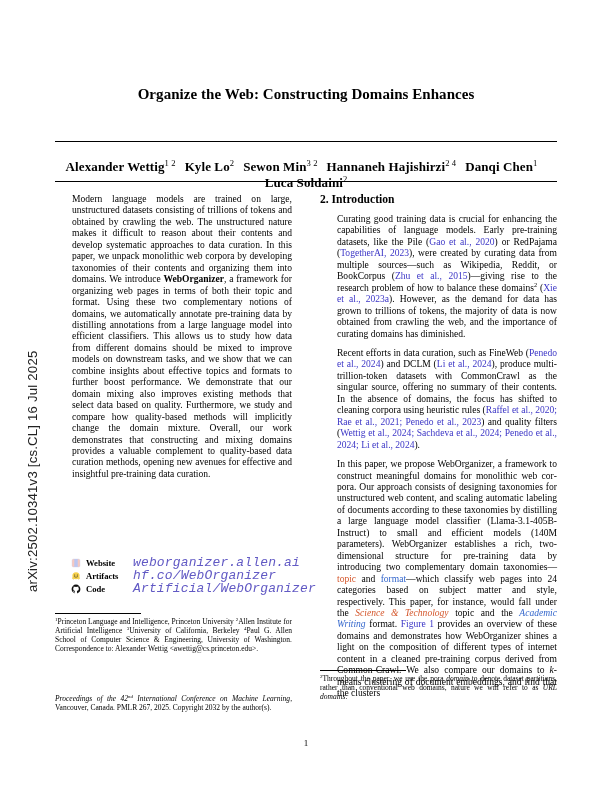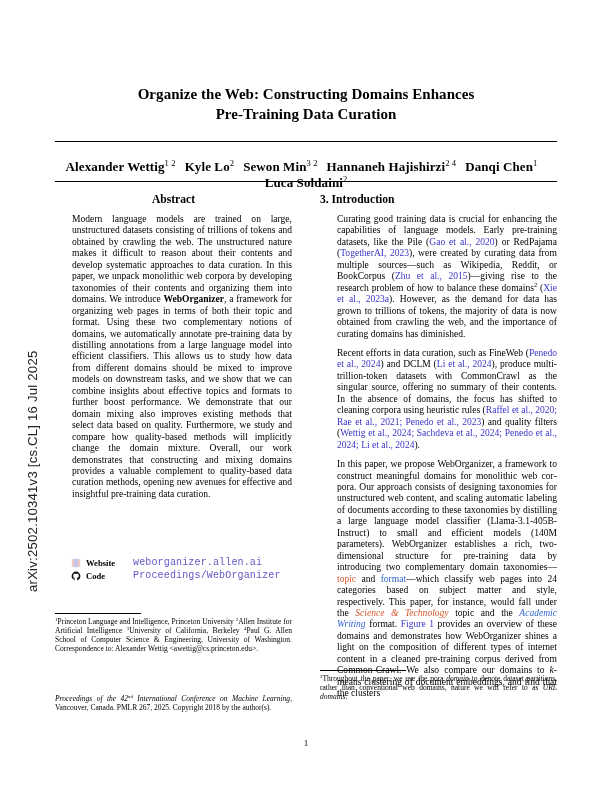--- a/index.html
+++ b/index.html
@@ -154,23 +154,24 @@
   }
   #links .lbl {
     font-weight: bold;
     font-size: 8.6px;
     width: 47px;
     flex: 0 0 47px;
     font-family: "Liberation Serif", "DejaVu Serif", serif;
   }
   #links .url {
     font-family: "Liberation Mono", "DejaVu Sans Mono", monospace;
-    font-size: 10px;
+    font-size: 13px;
     color: #6159c4;
     letter-spacing: 0.15px;
+    font-style: italic;
   }
 
   
   .fn-rule {
     position: absolute;
     width: 86px;
     height: 0.8px;
     background: #000;
   }
   #fn-rule-left  { left: 0px;   top: 613px; }
@@ -211,69 +212,81 @@
 <body>
 
 <div id="arxiv-stamp">
   <div class="vtext">arXiv:2502.10341v3  [cs.CL]  16 Jul 2025</div>
 </div>
 
 <div id="page">
 
   <div id="title-block">
     <div class="ttl">Organize the Web: Constructing Domains Enhances</div>
-    <div class="ttl">Pre-Training Data Curation</div>
   </div>
 
   <div id="rule-top"></div>
 
   <div id="authors">
     <span class="au"><span>Alexander Wettig</span><sup>1 2</sup></span><span class="sep"></span><span class="au"><span>Kyle Lo</span><sup>2</sup></span><span class="sep"></span><span class="au"><span>Sewon Min</span><sup>3 2</sup></span><span class="sep"></span><span class="au"><span>Hannaneh Hajishirzi</span><sup>2 4</sup></span><span class="sep"></span><span class="au"><span>Danqi Chen</span><sup>1</sup></span><span class="sep"></span><span class="au"><span>Luca Soldaini</span><sup>2</sup></span>
   </div>
 
   <div id="rule-bot"></div>
 
   <div class="col" id="col-left">
-    <div class="sec-head centered">Abstract</div>
     <p class="body"><span>Modern language models are trained on large, unstructured datasets consisting of trillions of to­kens and obtained by crawling the web. The unstructured nature makes it difficult to reason about their contents and develop systematic ap­proaches to data curation. In this paper, we un­pack monolithic web corpora by developing tax­onomies of their contents and organizing them into domains. We introduce </span><b class="bd">WebOrganizer</b><span>, a framework for organizing web pages in terms of both their topic and format. Using these two complementary notions of domains, we automat­ically annotate pre-training data by distilling an­notations from a large language model into effi­cient classifiers. This allows us to study how data from different domains should be mixed to im­prove models on downstream tasks, and we show that we can combine insights about effective top­ics and formats to further boost performance. We demonstrate that our domain mixing also im­proves existing methods that select data based on quality. Furthermore, we study and compare how quality-based methods will implicitly change the domain mixture. Overall, our work demonstrates that constructing and mixing domains provides a valuable complement to quality-based data cura­tion methods, opening new avenues for effective and insightful pre-training data curation.</span></p>
   </div>
 
   <div id="links">
 
     <div class="row">
       <span class="ico">
         <svg width="10" height="10" viewBox="0 0 20 20">
           <rect x="2" y="2" width="16" height="16" rx="3" fill="#f7c9c0"></rect>
           <rect x="6.5" y="2" width="7" height="16" fill="#bcc6f0"></rect>
           <rect x="2" y="2" width="16" height="16" rx="3" fill="none" stroke="#cfcfe8" stroke-width="0.8"></rect>
         </svg>
       </span>
       <span class="lbl">Website</span>
       <span class="url">weborganizer.allen.ai</span>
     </div>
 
+    <div class="row">
+      <span class="ico">
+        <svg width="10" height="10" viewBox="0 0 20 20">
+          <circle cx="10" cy="9.5" r="7.2" fill="#f6d04a"></circle>
+          <circle cx="7.3" cy="8" r="1.05" fill="#2b2b2b"></circle>
+          <circle cx="12.7" cy="8" r="1.05" fill="#2b2b2b"></circle>
+          <path d="M6.6 11.4 q3.4 3 6.8 0" fill="none" stroke="#2b2b2b" stroke-width="1.1" stroke-linecap="round"></path>
+          <path d="M3.4 12.5 q-1.6 1.5 0 3.3 q1.3 1.4 2.6 0.2" fill="#f6d04a" stroke="#e0b93c" stroke-width="0.6"></path>
+          <path d="M16.6 12.5 q1.6 1.5 0 3.3 q-1.3 1.4 -2.6 0.2" fill="#f6d04a" stroke="#e0b93c" stroke-width="0.6"></path>
+        </svg>
+      </span>
+      <span class="lbl">Artifacts</span>
+      <span class="url">hf.co/WebOrganizer</span>
+    </div>
 
     <div class="row">
       <span class="ico">
         <svg width="10" height="10" viewBox="0 0 20 20">
           <path fill="#111111" d="M10 1.2A8.9 8.9 0 0 0 1.2 10.2c0 4 2.5 7.3 6 8.5.44.08.6-.2.6-.44v-1.5c-2.45.55-2.96-1.2-2.96-1.2-.4-1.05-.98-1.33-.98-1.33-.8-.56.06-.55.06-.55.89.06 1.36.93 1.36.93.79 1.38 2.06.98 2.56.75.08-.58.31-.98.56-1.2-1.96-.23-4.02-1-4.02-4.48 0-.99.34-1.8.9-2.43-.09-.23-.39-1.15.09-2.4 0 0 .74-.24 2.42.93a8.2 8.2 0 0 1 4.4 0c1.68-1.17 2.42-.93 2.42-.93.48 1.25.18 2.17.09 2.4.56.63.9 1.44.9 2.43 0 3.49-2.07 4.25-4.04 4.47.32.28.6.83.6 1.68v2.48c0 .24.16.52.61.43a9 9 0 0 0 5.99-8.5A8.9 8.9 0 0 0 10 1.2z"></path>
         </svg>
       </span>
       <span class="lbl">Code</span>
-      <span class="url">Proceedings/WebOrganizer</span>
+      <span class="url">Artificial/WebOrganizer</span>
     </div>
   </div>
 
   <div class="fn-rule" id="fn-rule-left"></div>
   <div class="footnote" id="affil"><sup>1</sup><span>Princeton Language and Intelligence, Princeton University </span><sup>2</sup><span>Allen Institute for Artificial Intelligence </span><sup>3</sup><span>University of California, Berkeley </span><sup>4</sup><span>Paul G. Allen School of Computer Science &amp; Engineering, University of Washington. Correspondence to: Alexander Wettig &lt;awettig@cs.princeton.edu&gt;.</span></div>
 
-  <div id="proceedings"><span>Proceedings of the 42</span><sup>nd</sup><span> International Conference on Machine Learning</span><span class="rm">, Vancouver, Canada. PMLR 267, 2025. Copyright 2018 by the author(s).</span></div>
+  <div id="proceedings"><span>Proceedings of the 42</span><sup>nd</sup><span> International Conference on Machine Learning</span><span class="rm">, Vancouver, Canada. PMLR 267, 2025. Copyright 2032 by the author(s).</span></div>
 
   <div class="col" id="col-right">
-    <div class="sec-head">3. Introduction</div>
+    <div class="sec-head">2. Introduction</div>
 
     <p class="body"><span>Curating good training data is crucial for enhancing the ca­pabilities of language models. Early pre-training datasets, like the Pile (</span><span class="cite">Gao et al., 2020</span><span>) or RedPajama (</span><span class="cite">Togeth­erAI, 2023</span><span>), were created by curating data from multiple sources—such as Wikipedia, Reddit, or BookCorpus (</span><span class="cite">Zhu et al., 2015</span><span>)—giving rise to the research problem of how to balance these domains</span><sup>2</sup><span> (</span><span class="cite">Xie et al., 2023a</span><span>). However, as the demand for data has grown to trillions of tokens, the major­ity of data is now obtained from crawling the web, and the importance of curating domains has diminished.</span></p>
 
     <p class="body"><span>Recent efforts in data curation, such as FineWeb (</span><span class="cite">Penedo et al., 2024</span><span>) and DCLM (</span><span class="cite">Li et al., 2024</span><span>), produce multi-trillion-token datasets with CommonCrawl as the singular source, offering no summary of their contents. In the ab­sence of domains, the focus has shifted to cleaning corpora using heuristic rules (</span><span class="cite">Raffel et al., 2020</span><span class="cite">; </span><span class="cite">Rae et al., 2021</span><span class="cite">; </span><span class="cite">Penedo et al., 2023</span><span>) and quality filters (</span><span class="cite">Wettig et al., 2024</span><span class="cite">; </span><span class="cite">Sachdeva et al., 2024</span><span class="cite">; </span><span class="cite">Penedo et al., 2024</span><span class="cite">; </span><span class="cite">Li et al., 2024</span><span>).</span></p>
 
     <p class="body"><span>In this paper, we propose WebOrganizer, a framework to construct meaningful domains for monolithic web cor­pora. Our approach consists of designing taxonomies for unstructured web content, and scaling automatic labeling of documents according to these taxonomies by distill­ing a large language model classifier (Llama-3.1-405B-Instruct) to small and efficient models (140M parameters). WebOrganizer establishes a rich, two-dimensional struc­ture for pre-training data by introducing two complemen­tary domain taxonomies—</span><span class="topicplain">topic</span><span> and </span><span class="formatplain">format</span><span>—which clas­sify web pages into 24 categories based on subject matter and style, respectively. This paper, for instance, would fall under the </span><span class="topicword">Science &amp; Technology</span><span> topic and the </span><span class="formatword">Academic Writing</span><span> format. </span><span class="link">Figure 1</span><span> provides an overview of these do­mains and demonstrates how WebOrganizer shines a light on the composition of different types of internet content in a cleaned pre-training corpus derived from Common-Crawl. We also compare our domains to </span><i class="it">k</i><span>-means clus­tering of document embeddings, and find that the clusters</span></p>
   </div>
 
   <div class="fn-rule" id="fn-rule-right"></div>
   <div class="footnote" id="fn2"><sup>2</sup><span>Throughout the paper, we use the pora </span><i class="it">domain</i><span> to denote dataset partitions, rather than conventional web domains, nature we will refer to as </span><i class="it">URL domains</i><span>.</span></div>

